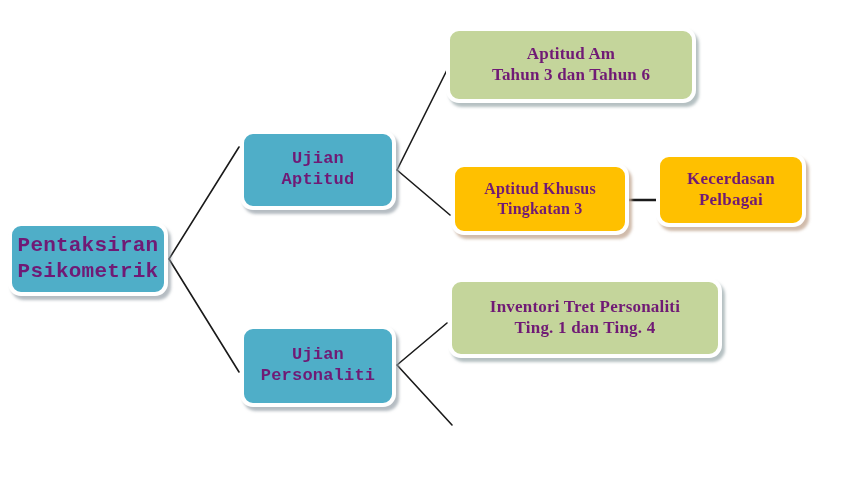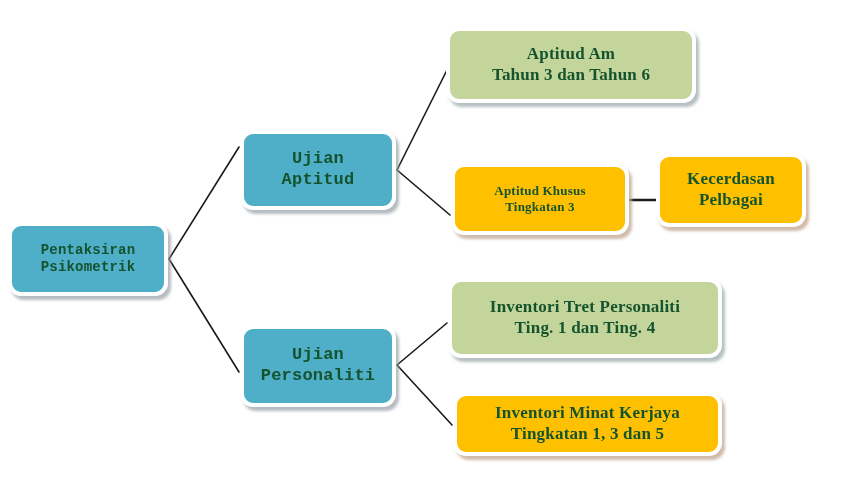--- a/index.html
+++ b/index.html
@@ -28,21 +28,21 @@
   }
   .node {
     position: absolute;
     box-sizing: border-box;
     border-radius: 13px;
     border: 4px solid #ffffff;
     display: flex;
     align-items: center;
     justify-content: center;
     text-align: center;
-    color: #14532d;
+    color: #701a75;
     font-weight: bold;
     line-height: 1.22;
     letter-spacing: 0.2px;
     z-index: 2;
   }
   .node .label {
     display: block;
     width: 100%;
     padding: 0 6px;
     white-space: pre-line;
@@ -53,25 +53,25 @@
     font-family: Liberation Mono, monospace;
   }
   .node.green {
     background: #C4D59B;
     box-shadow: 3px 4px 3px rgba(150,165,168,0.70);
   }
   .node.orange {
     background: #FFC000;
     box-shadow: 3px 4px 3px rgba(196,170,150,0.80);
   }
-  .n-root   { left: 8px;   top: 222px; width: 160px; height: 74px;  font-size: 14px; }
+  .n-root   { left: 8px;   top: 222px; width: 160px; height: 74px;  font-size: 21px; }
   .n-apt    { left: 240px; top: 130px; width: 156px; height: 80px;  font-size: 17px; }
   .n-pers   { left: 240px; top: 325px; width: 156px; height: 82px;  font-size: 17px; }
   .n-aptam  { left: 446px; top: 27px;  width: 250px; height: 76px;  font-size: 17px; }
-  .n-aptkh  { left: 451px; top: 163px; width: 178px; height: 72px;  font-size: 13px; }
+  .n-aptkh  { left: 451px; top: 163px; width: 178px; height: 72px;  font-size: 16px; }
   .n-kecer  { left: 656px; top: 153px; width: 150px; height: 74px;  font-size: 17px; }
   .n-invtret{ left: 448px; top: 278px; width: 274px; height: 80px;  font-size: 17px; }
   .n-invmin { left: 453px; top: 392px; width: 269px; height: 64px;  font-size: 17px; }
 </style>
 </head>
 <body>
 
 <div id="canvas">
 
   <svg id="links" viewBox="0 0 847 491" width="847" height="491" xmlns="http://www.w3.org/2000/svg">
@@ -114,18 +114,14 @@
   <div class="node orange n-kecer">
     <span class="label">Kecerdasan
 Pelbagai</span>
   </div>
 
   <div class="node green n-invtret">
     <span class="label">Inventori Tret Personaliti
 Ting. 1 dan Ting. 4</span>
   </div>
 
-  <div class="node orange n-invmin">
-    <span class="label">Inventori Minat Kerjaya
-Tingkatan 1, 3 dan 5</span>
-  </div>
 
 </div>
 
 </body></html>

